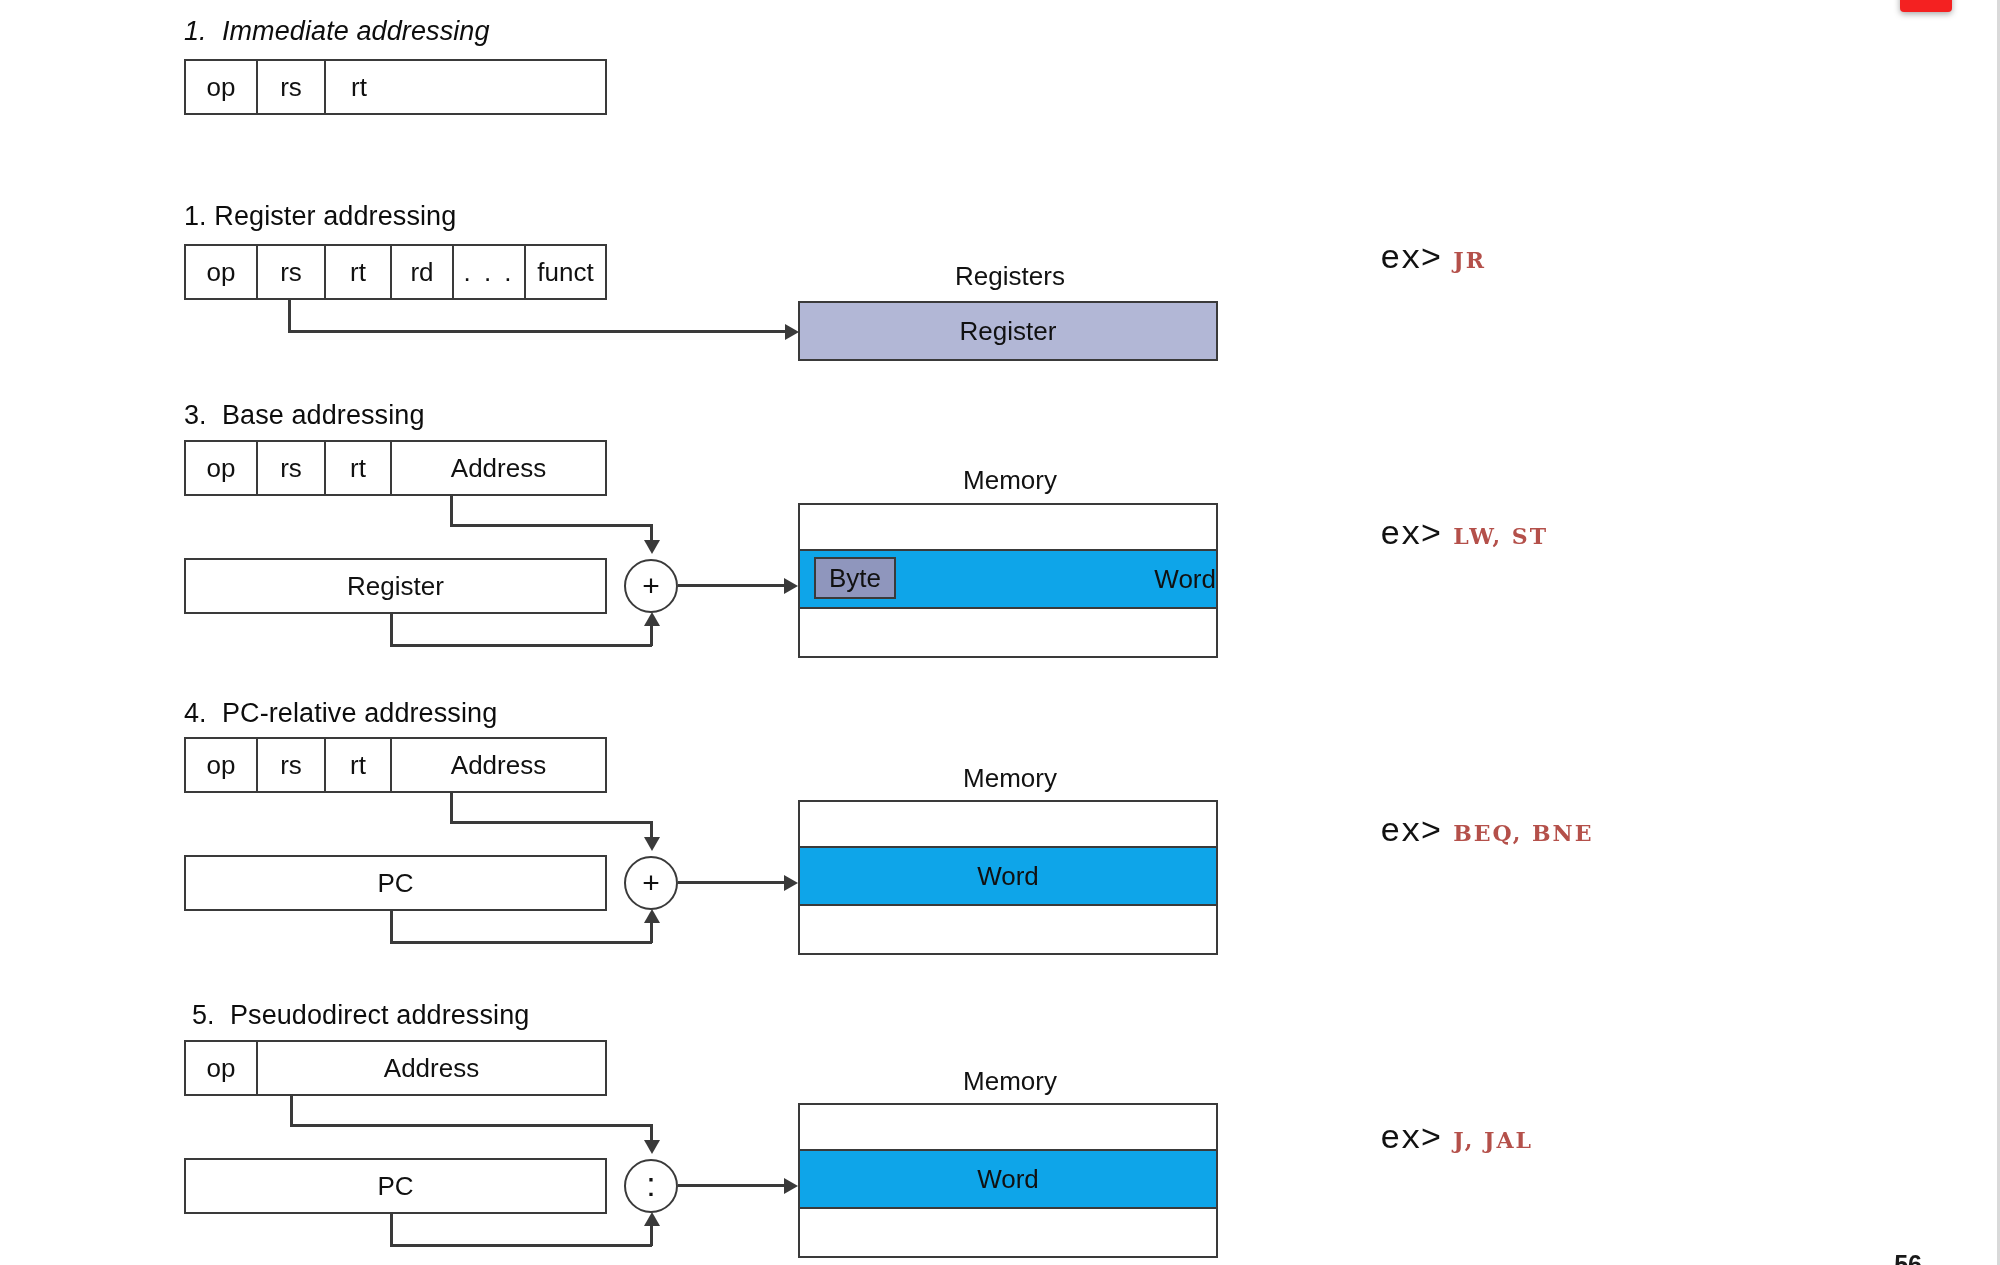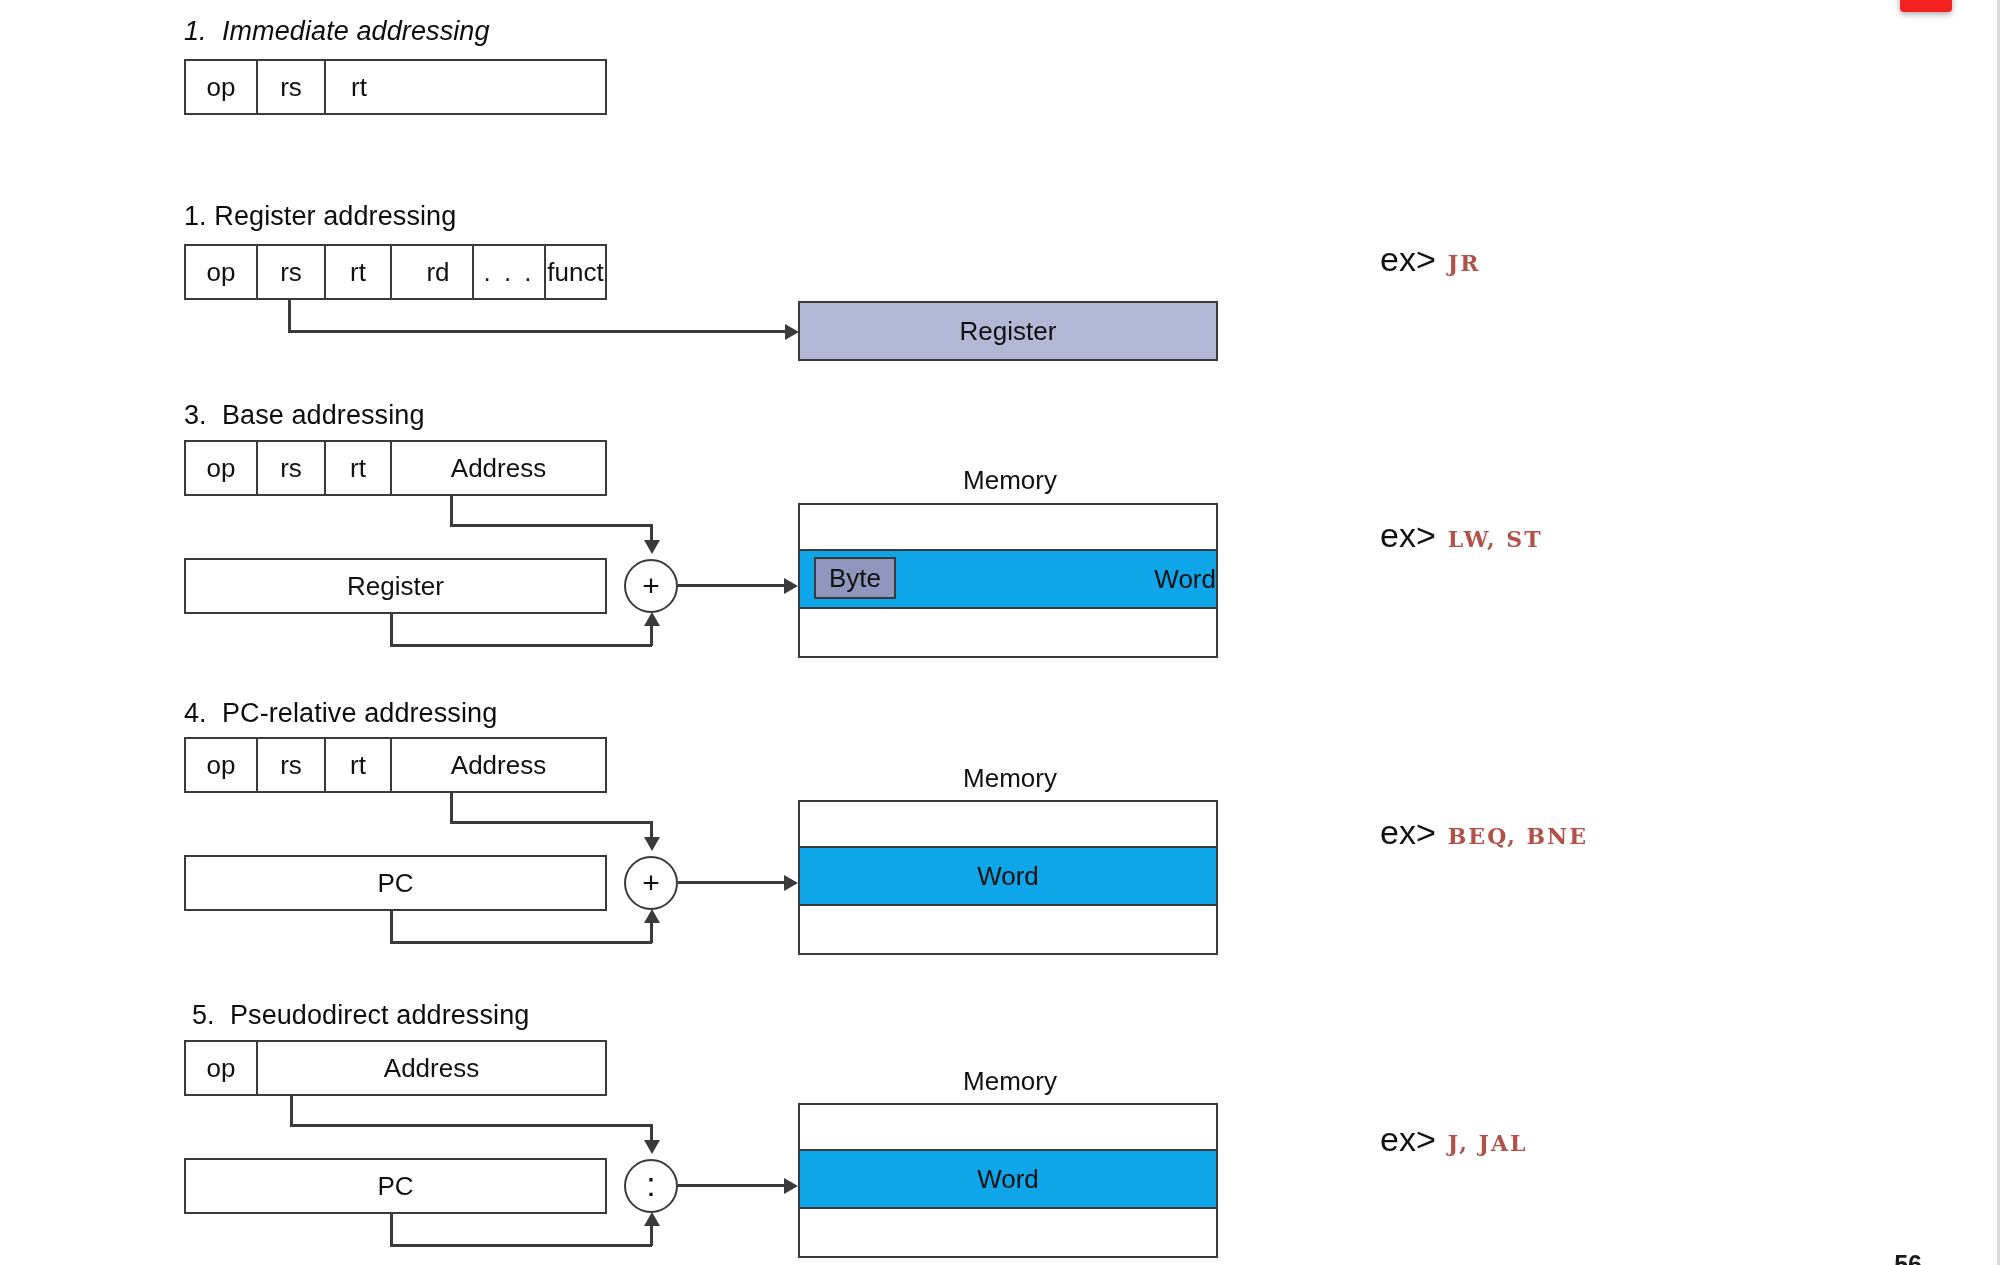--- a/index.html
+++ b/index.html
@@ -139,21 +139,21 @@
   
   .toplabel{
     position:absolute;
     font-size:26px;color:#111;
     text-align:center;
     white-space:pre;
   }
   
   .exrow{position:absolute;display:flex;align-items:baseline;white-space:pre;}
   .exrow .ex{
-    font-family:Liberation Sans, sans-serif;
+    font-family:Liberation Mono, monospace;
     font-size:34px;color:#111;font-weight:400;
   }
   .exrow .mn{
     font-family:"DejaVu Serif",serif;
     font-size:22px;color:#b4504a;font-weight:700;
     letter-spacing:2px;
     margin-left:12px;
   }
   
   .topred{
@@ -182,29 +182,30 @@
     <div class="f" style="width:68px;">rs</div>
     <div class="f" style="width:66px;">rt</div>
   </div>
 
   <div class="sec-title" style="left:184px;top:201px;">1. Register addressing</div>
 
   <div class="instr" style="left:184px;top:244px;width:423px;">
     <div class="f" style="width:72px;">op</div>
     <div class="f" style="width:68px;">rs</div>
     <div class="f" style="width:66px;">rt</div>
-    <div class="f" style="width:70px;margin-left:12px;">rd</div>
+    <div class="f" style="width:62px;">rd</div>
     <div class="f" style="width:72px;letter-spacing:3px;">. . .</div>
     <div class="f" style="flex:1;">funct</div>
   </div>
 
   <div class="wire v" style="left:288px;top:300px;height:32px;"></div>
   <div class="wire h" style="left:288px;top:330px;width:500px;"></div>
   <div class="arrow-r" style="left:785px;top:324px;"></div>
 
+  <div class="toplabel" style="left:800px;top:261px;width:420px;">Registers</div>
 
   <div class="regbox" style="left:798px;top:301px;width:420px;height:60px;">
     <span>Register</span>
   </div>
 
   <div class="exrow" style="left:1380px;top:240px;">
     <span class="ex">ex&gt;</span>
     <span class="mn">JR</span>
   </div>
 

